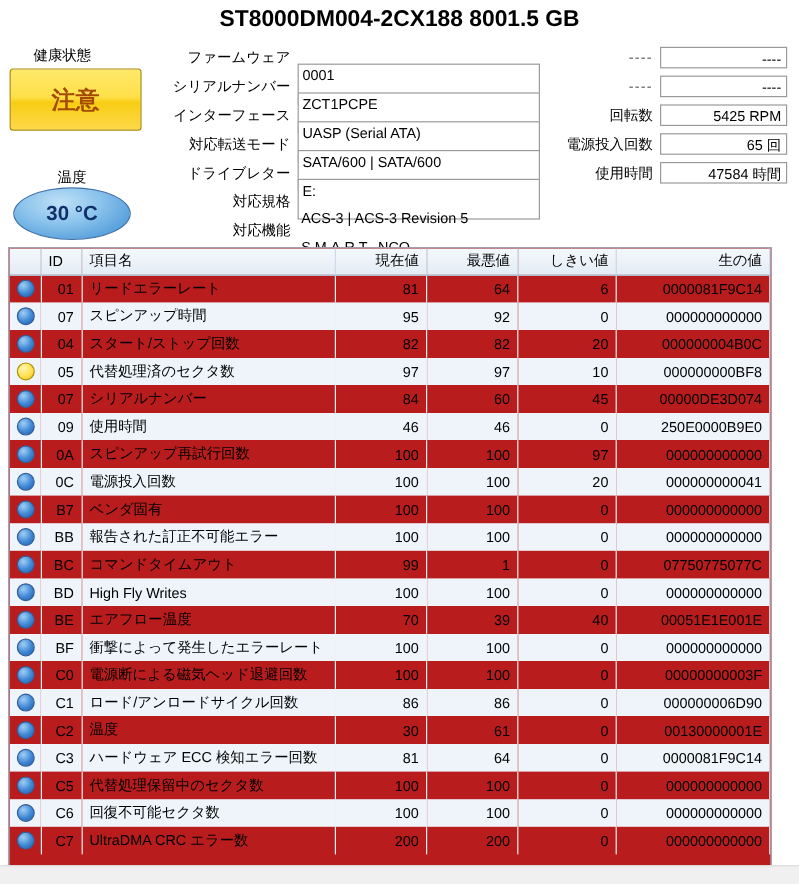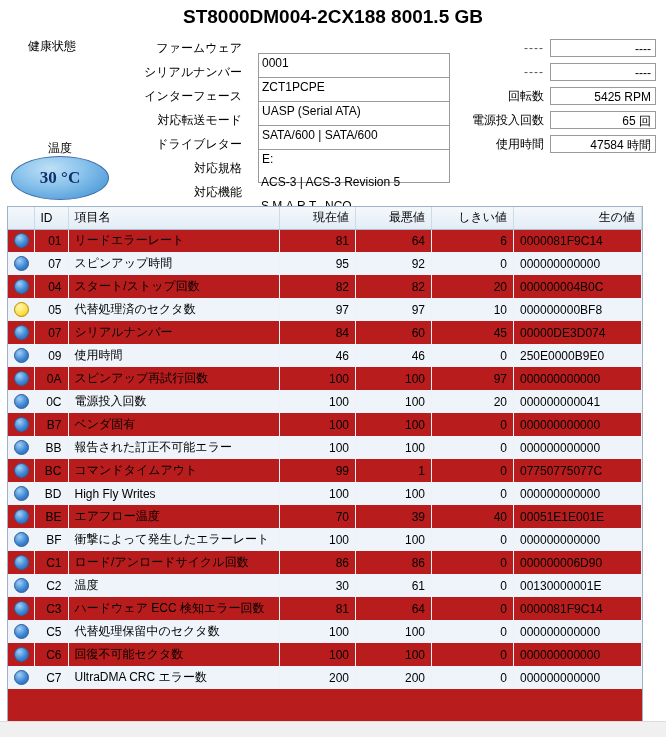--- a/index.html
+++ b/index.html
@@ -79,35 +79,33 @@
     background: radial-gradient(ellipse at 40% 28%, #bfe0f7 0%, #8cc4ec 40%, #5ba3dd 75%, #4a93d3 100%);
     display: flex;
     align-items: center;
     justify-content: center;
     box-sizing: border-box;
   }
   .temp-text {
     font-size: 17px;
     font-weight: bold;
     color: #10306b;
-    font-family: Liberation Serif, serif;
   }
 
   
   .info-block {
     position: absolute;
     left: 130px;
     top: 36px;
     width: 320px;
   }
   .info-row {
     display: flex;
     align-items: center;
     height: 24px;
-    gap: 10px;
   }
   .info-lab {
     width: 112px;
     text-align: right;
     padding-right: 6px;
     font-size: 12px;
     white-space: nowrap;
   }
   .info-val {
     flex: 1;
@@ -204,21 +202,21 @@
     overflow: hidden;
     border-right: 1px solid #eef2f6;
   }
   table.smart tbody tr:nth-child(even) {
     background: #eef4fa;
   }
   td.c-icon { width: 26px; padding: 0 0 0 6px; }
   td.c-id { width: 32px; text-align: right; }
   td.c-name { text-align: left; }
   td.c-num { text-align: right; }
-  td.c-raw { padding-right: 8px; }
+  td.c-raw { text-align: right; padding-right: 8px; }
 
   .dot {
     display: inline-block;
     width: 13px;
     height: 13px;
     border-radius: 50%;
     vertical-align: middle;
     border: 1px solid #335e99;
     background: radial-gradient(circle at 35% 30%, #9fd0f5 0%, #3f86d4 55%, #1e5fae 100%);
   }
@@ -242,20 +240,23 @@
 </head>
 <body>
 
 <div class="app">
 
   <div class="header">
 
     <div class="model-title">ST8000DM004-2CX188 8001.5 GB</div>
 
     <div class="health-label">健康状態</div>
+    <div class="health-box">
+      <span class="health-text">注意</span>
+    </div>
 
     <div class="temp-label">温度</div>
     <div class="temp-ellipse">
       <span class="temp-text">30 °C</span>
     </div>
 
     <div class="info-block">
       <div class="info-row">
         <div class="info-lab">ファームウェア</div>
         <div class="info-val">0001</div>
@@ -454,20 +455,29 @@
             <td class="c-icon"><span class="dot"></span></td>
             <td class="c-id">BF</td>
             <td class="c-name">衝撃によって発生したエラーレート</td>
             <td class="c-num">100</td>
             <td class="c-num">100</td>
             <td class="c-num">0</td>
             <td class="c-raw">000000000000</td>
           </tr>
           <tr>
             <td class="c-icon"><span class="dot"></span></td>
+            <td class="c-id">C0</td>
+            <td class="c-name">電源断による磁気ヘッド退避回数</td>
+            <td class="c-num">100</td>
+            <td class="c-num">100</td>
+            <td class="c-num">0</td>
+            <td class="c-raw">00000000003F</td>
+          </tr>
+          <tr>
+            <td class="c-icon"><span class="dot"></span></td>
             <td class="c-id">C1</td>
             <td class="c-name">ロード/アンロードサイクル回数</td>
             <td class="c-num">86</td>
             <td class="c-num">86</td>
             <td class="c-num">0</td>
             <td class="c-raw">000000006D90</td>
           </tr>
           <tr>
             <td class="c-icon"><span class="dot"></span></td>
             <td class="c-id">C2</td>

